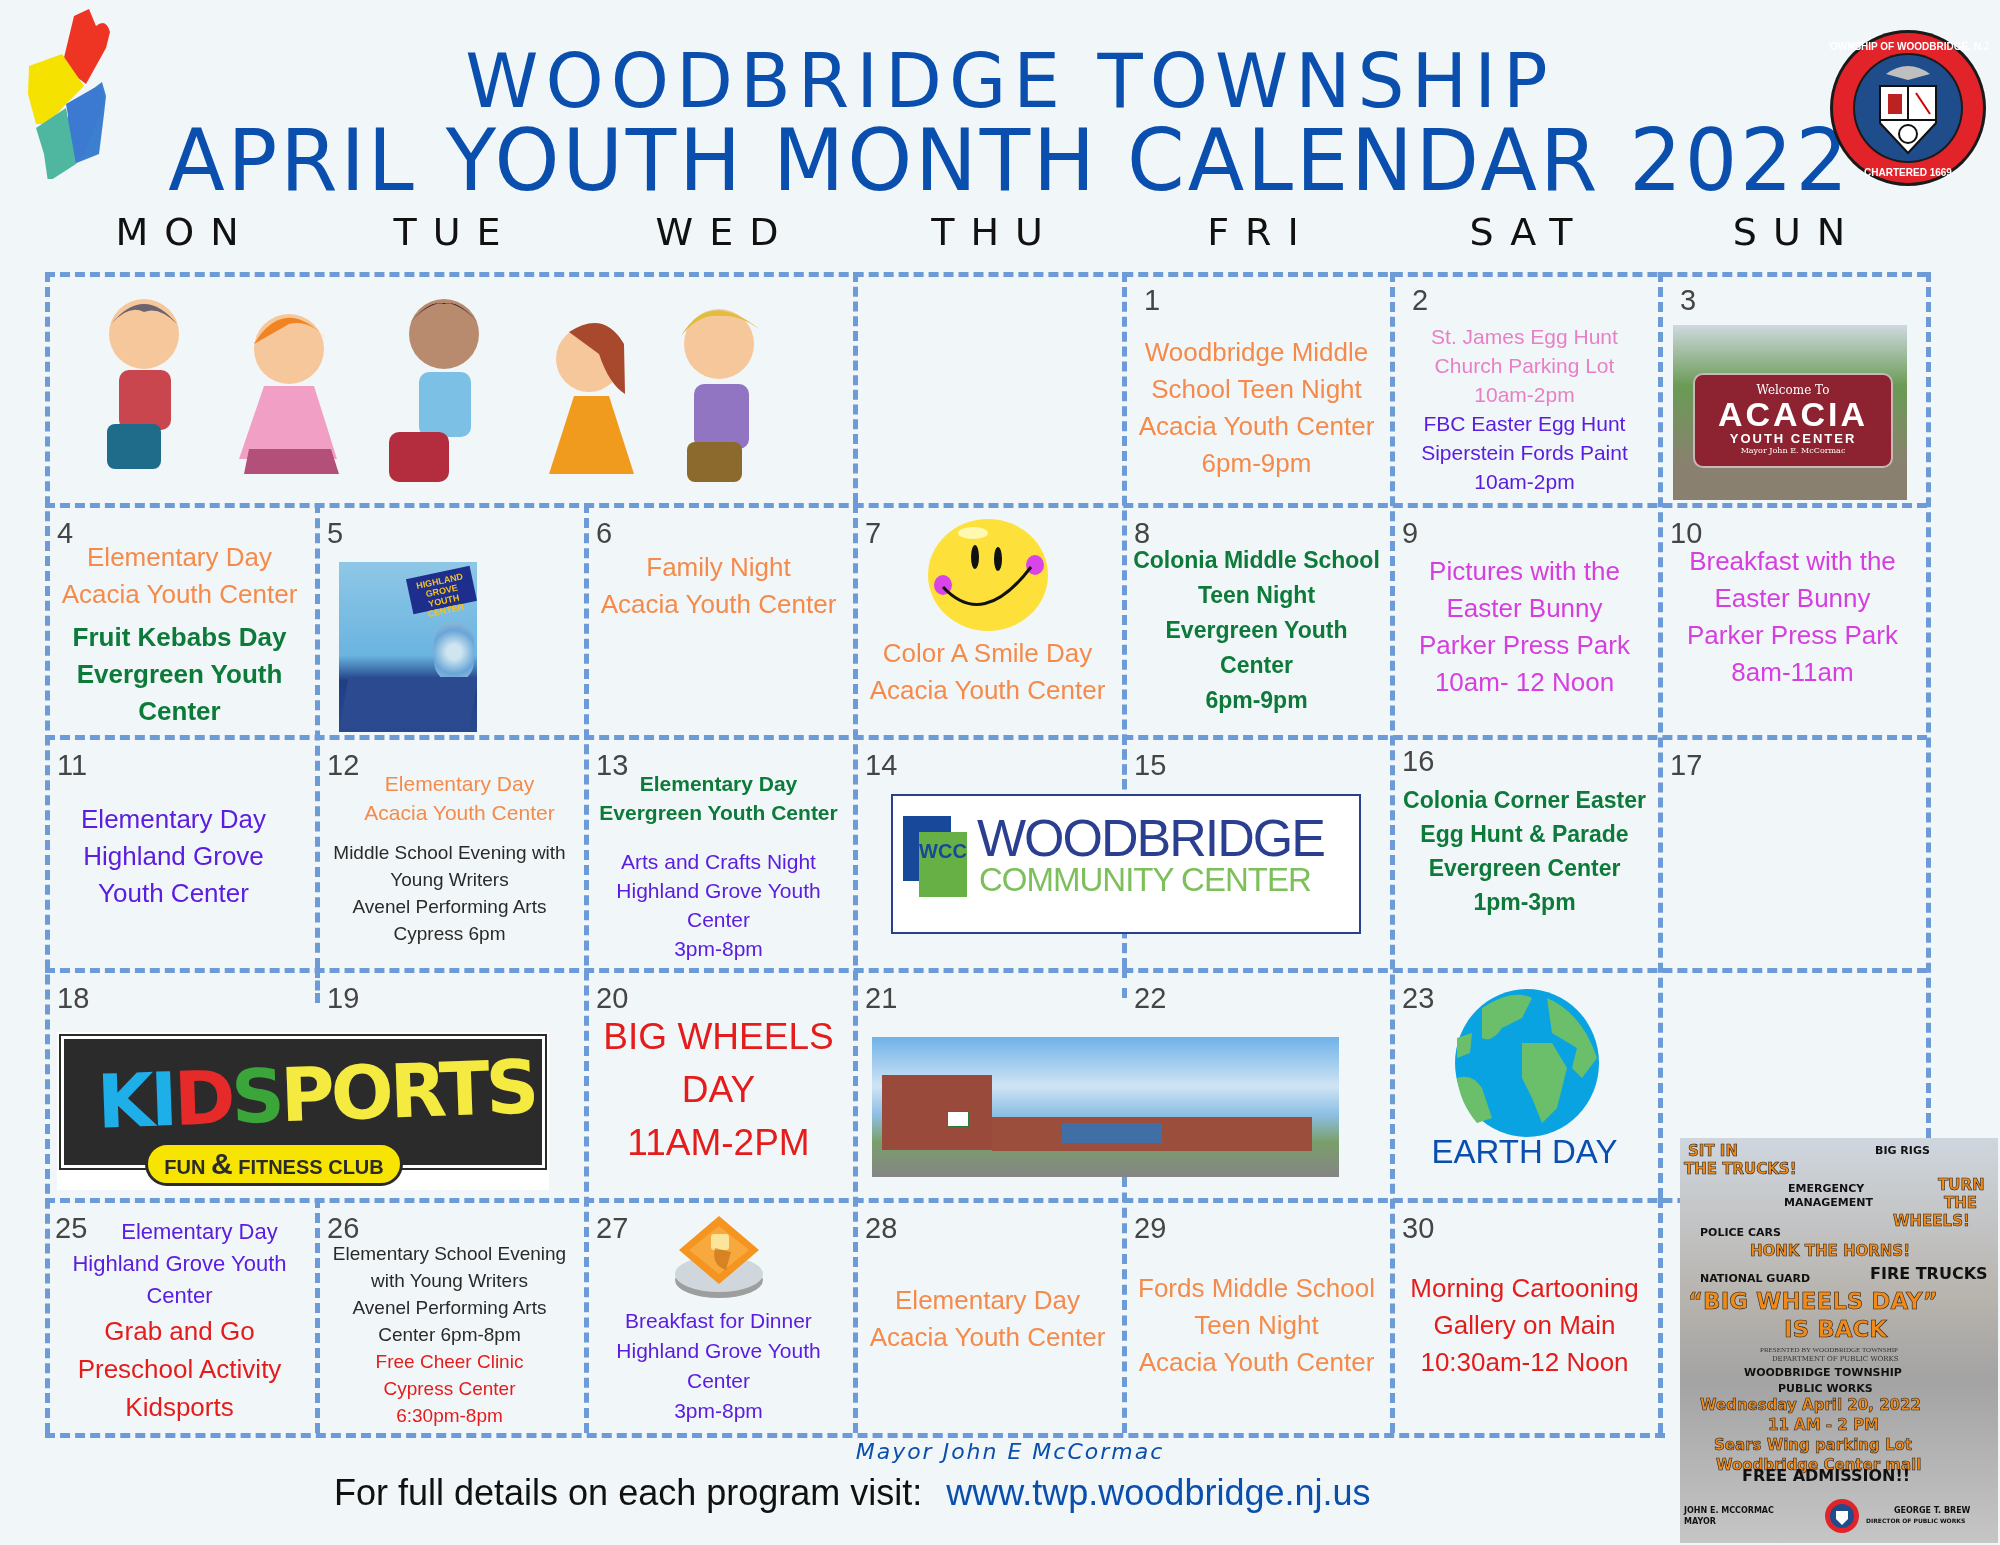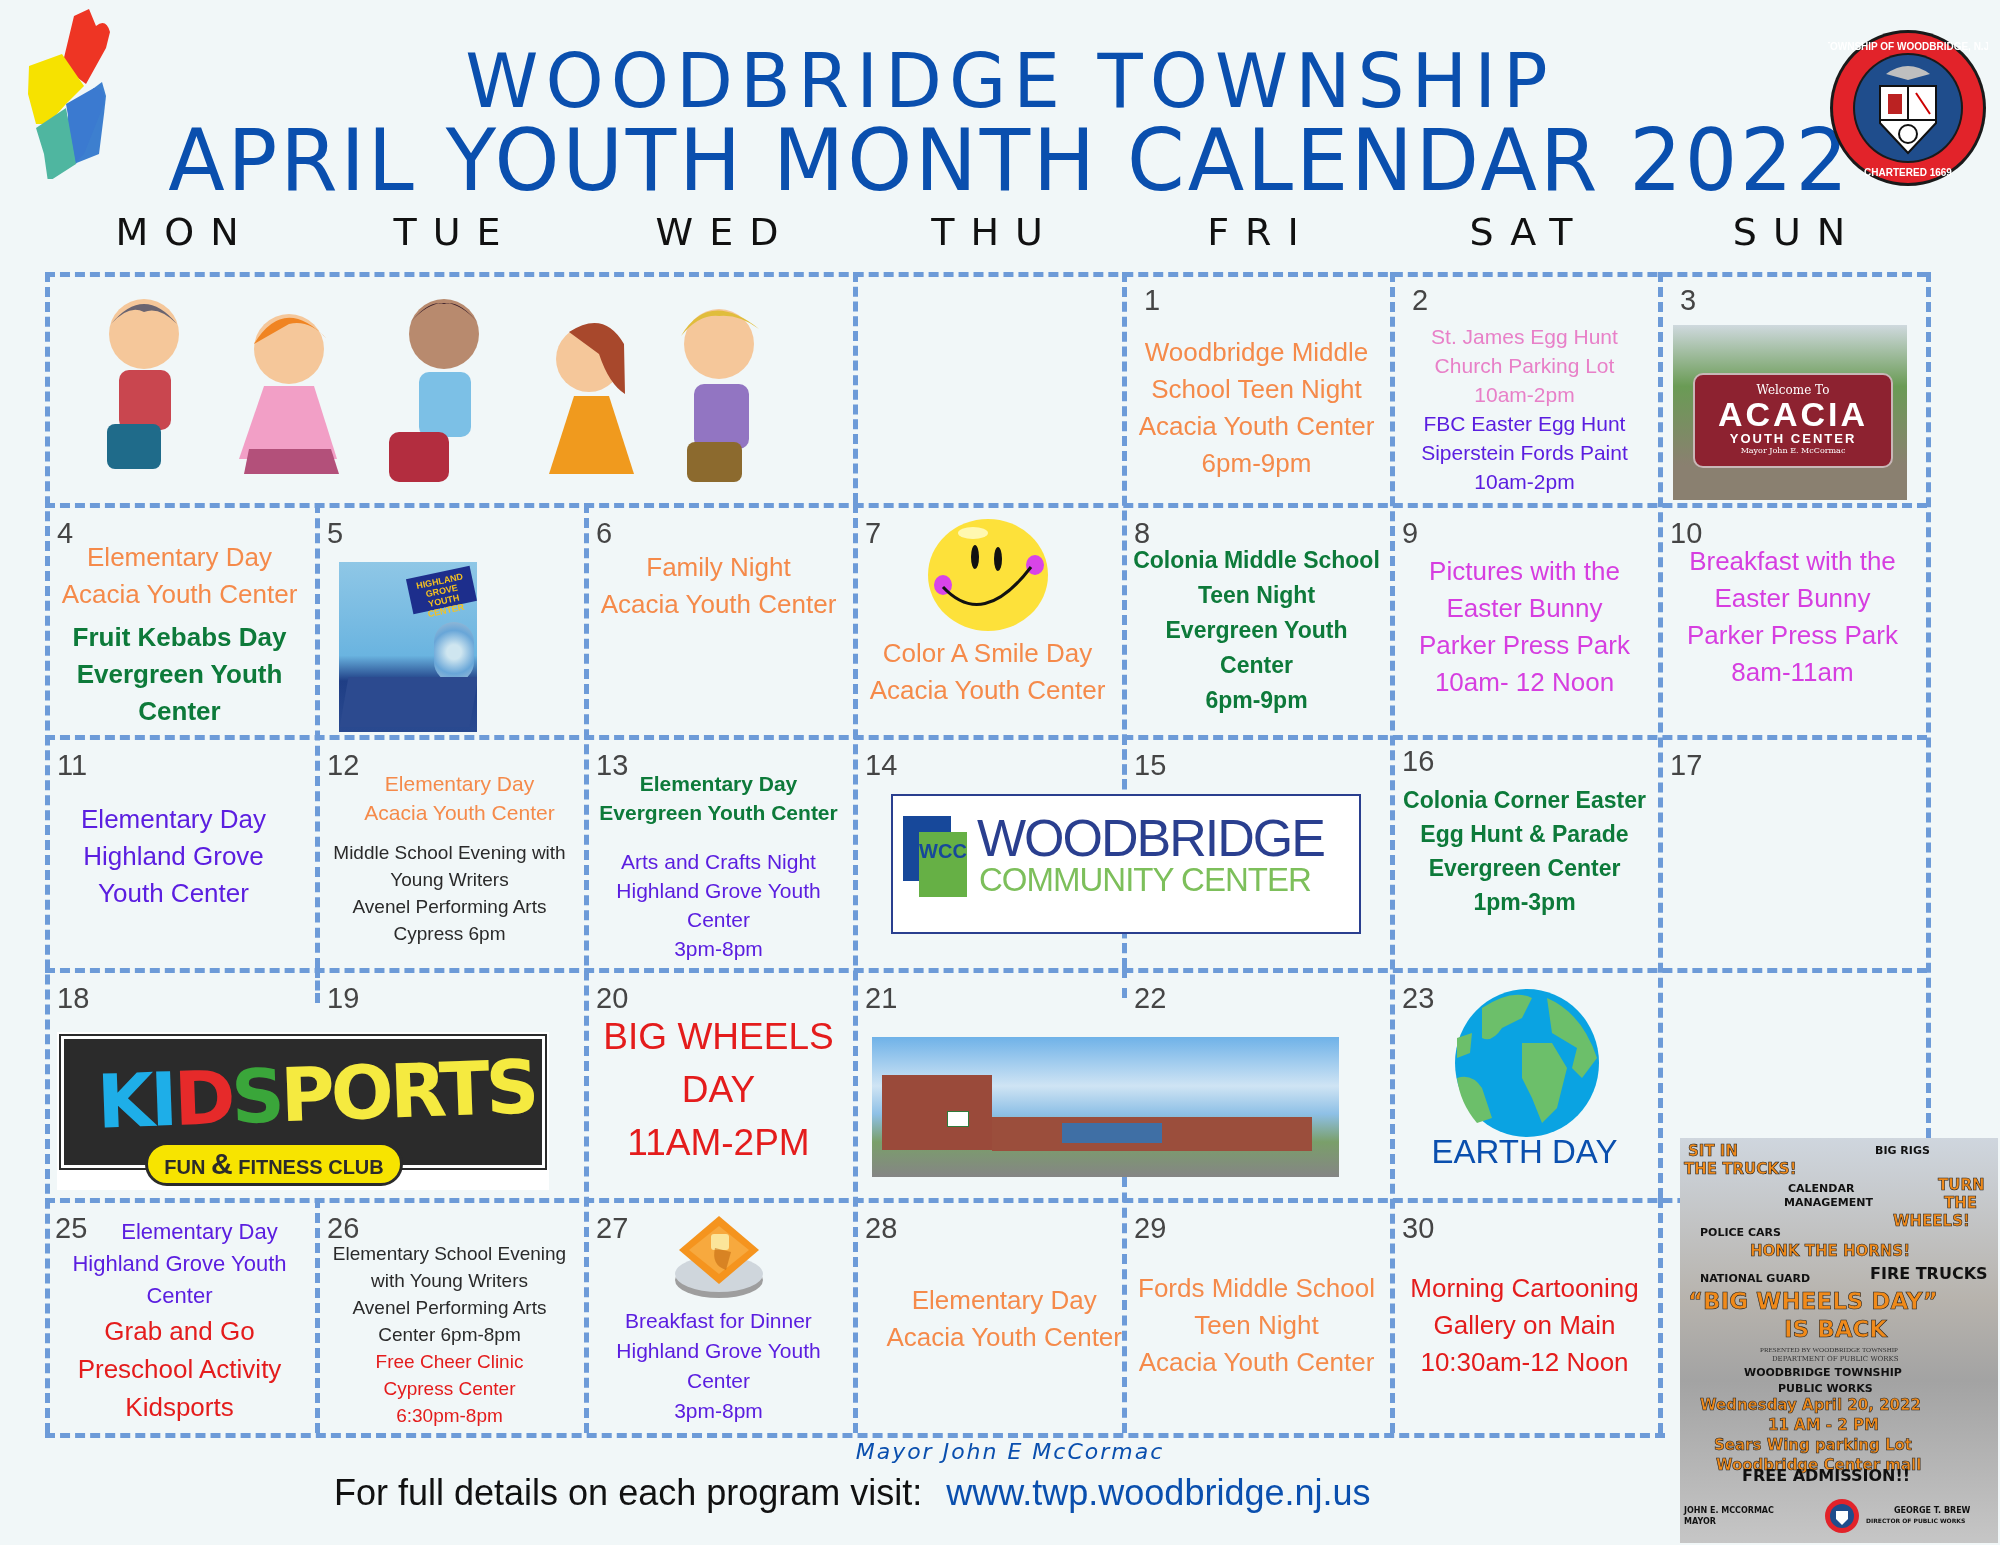--- a/index.html
+++ b/index.html
@@ -415,21 +415,21 @@
       <path d="M44 38 Q40 55 55 60 L60 42 Z" fill="#c36a12" opacity="0.6"></path>
     </svg>
     <div>
       <div class="ev sm purple" style="font-size:21px;line-height:30px;">Breakfast for Dinner</div>
       <div class="ev sm purple" style="font-size:21px;line-height:30px;">Highland Grove Youth</div>
       <div class="ev sm purple" style="font-size:21px;line-height:30px;">Center</div>
       <div class="ev sm purple" style="font-size:21px;line-height:30px;">3pm-8pm</div>
     </div>
   </div>
 
-  <div class="cell" style="left:808px;top:926px;height:235px;align-items:flex-end;">
+  <div class="cell" style="left:808px;top:926px;height:235px;">
     <span class="daynum">28</span>
     <div style="margin-top:84px;">
       <div class="ev orange">Elementary Day</div>
       <div class="ev orange">Acacia Youth Center</div>
     </div>
   </div>
 
   <div class="cell" style="left:1077px;top:926px;height:235px;">
     <span class="daynum">29</span>
     <div style="margin-top:72px;">
@@ -446,21 +446,21 @@
       <div class="ev red">Gallery on Main</div>
       <div class="ev red">10:30am-12 Noon</div>
     </div>
   </div>
 </div>
 
 <div class="flyer">
   <div class="fo" style="left:8px;top:4px;font-size:15px;">SIT IN</div>
   <div class="fo" style="left:4px;top:22px;font-size:15px;">THE TRUCKS!</div>
   <div class="fb" style="left:195px;top:6px;font-size:11px;">BIG RIGS</div>
-  <div class="fb" style="left:108px;top:44px;font-size:11px;">CALENDAR</div>
+  <div class="fb" style="left:108px;top:44px;font-size:11px;">EMERGENCY</div>
   <div class="fb" style="left:104px;top:58px;font-size:11px;">MANAGEMENT</div>
   <div class="fo" style="left:258px;top:38px;font-size:15px;">TURN</div>
   <div class="fo" style="left:264px;top:56px;font-size:15px;">THE</div>
   <div class="fo" style="left:213px;top:74px;font-size:15px;">WHEELS!</div>
   <div class="fb" style="left:20px;top:88px;font-size:11px;">POLICE CARS</div>
   <div class="fo" style="left:70px;top:104px;font-size:15px;">HONK THE HORNS!</div>
   <div class="fb" style="left:190px;top:126px;font-size:16px;">FIRE TRUCKS</div>
   <div class="fb" style="left:20px;top:134px;font-size:11px;">NATIONAL GUARD</div>
   <div class="fo" style="left:8px;top:150px;font-size:23px;">“BIG WHEELS DAY”</div>
   <div class="fo" style="left:104px;top:178px;font-size:23px;">IS BACK</div>

